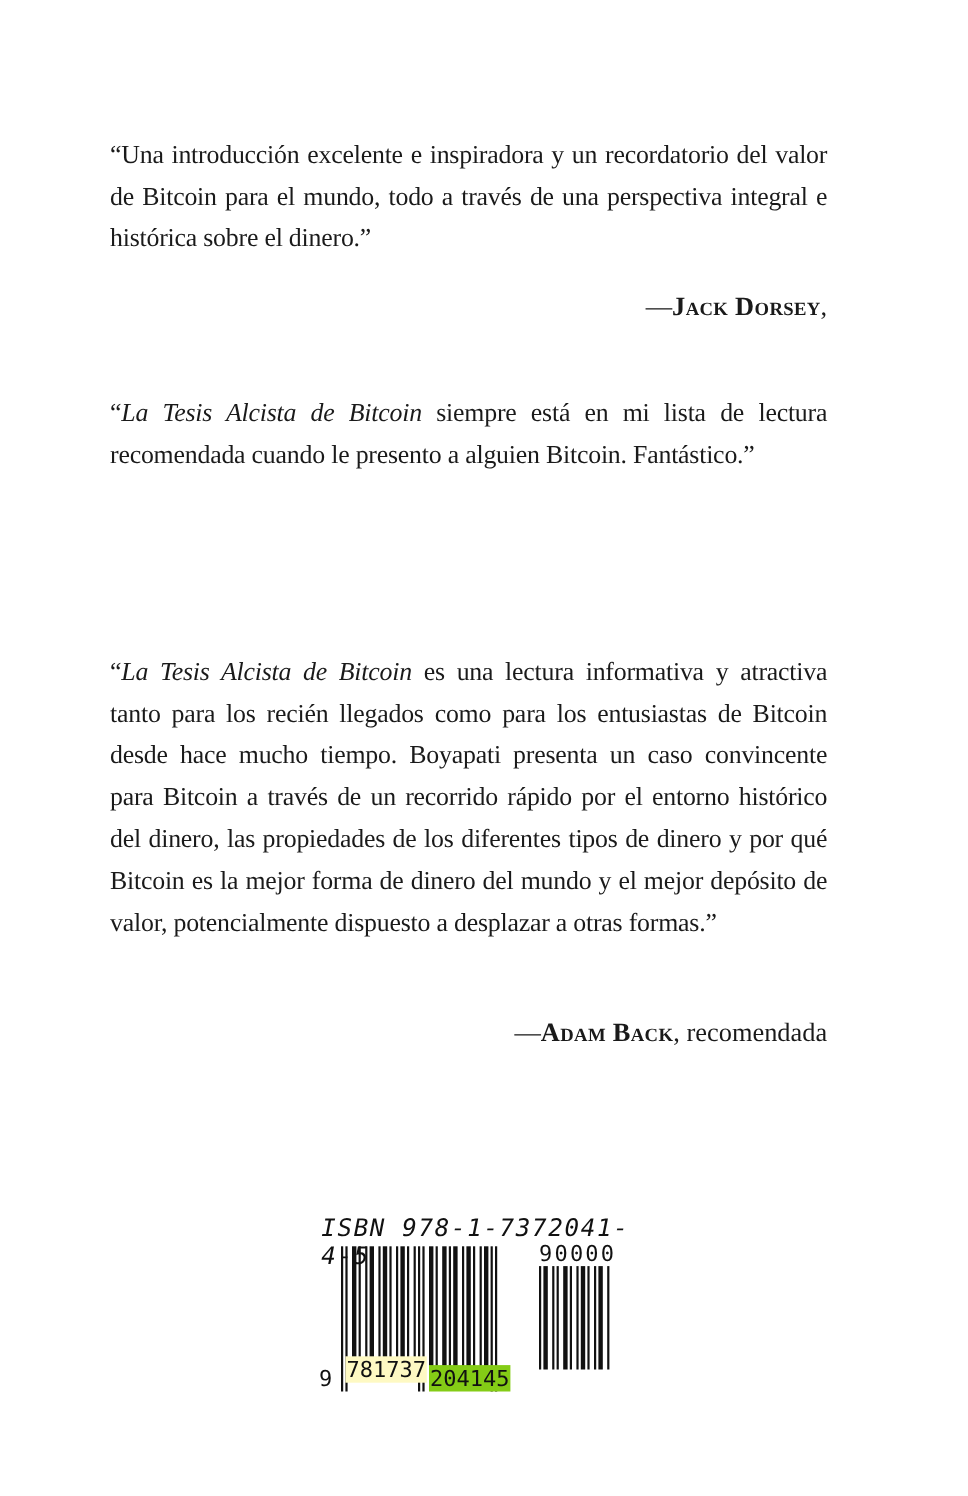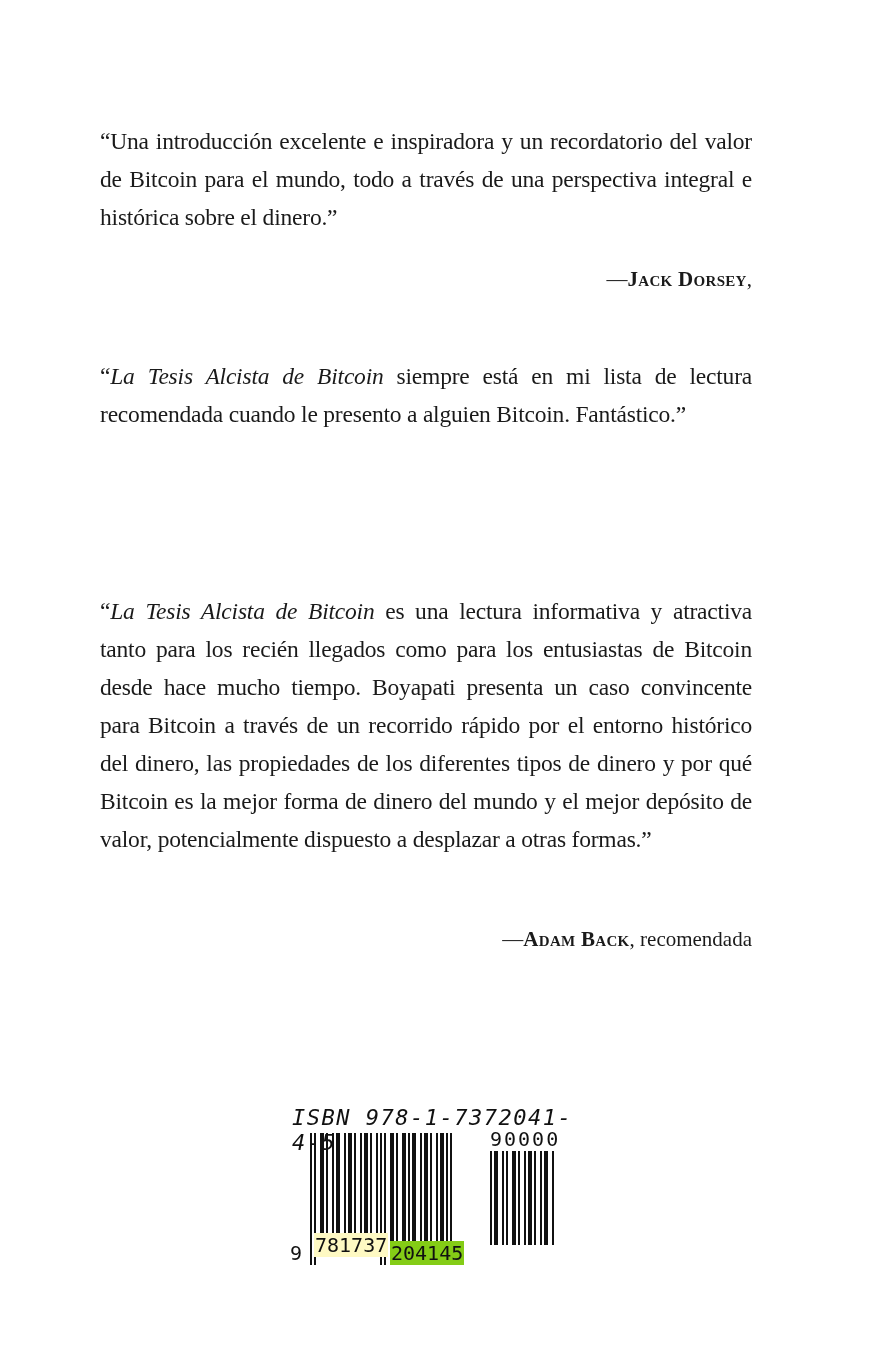--- a/index.html
+++ b/index.html
@@ -1,19 +1,19 @@
 <!DOCTYPE html>
 <html><head>
 <meta charset="utf-8">
 <style>
   html,body{margin:0;padding:0;background:#ffffff;}
   body{width:880px;height:1360px;position:relative;overflow:hidden;color:#1a1a1a;}
   .quote{position:absolute;left:100px;width:652px;font-family:"Liberation Serif","DejaVu Serif",serif;font-size:23.5px;line-height:38px;text-align:justify;text-align-last:left;letter-spacing:-0.2px;}
   .quote .it{font-style:italic;}
-  .attr{position:absolute;right:128px;font-family:"Liberation Serif","DejaVu Serif",serif;font-size:21px;line-height:34px;text-align:right;}
+  .attr{position:absolute;right:128px;font-family:"Liberation Serif","DejaVu Serif",serif;font-size:24px;line-height:34px;text-align:right;}
   .attr .name{font-weight:bold;font-variant:small-caps;letter-spacing:0.3px;}
   .barcode{position:absolute;left:290px;top:1105px;width:290px;height:160px;}
   .isbn{position:absolute;left:2px;top:0;font-family:"DejaVu Sans Mono","Liberation Mono",monospace;font-size:22px;letter-spacing:1.5px;color:#111;font-style:italic;}
   .bars{position:absolute;display:flex;align-items:stretch;}
   .bars span{display:block;background:#111;}
   .digits-bottom{position:absolute;font-family:"DejaVu Sans Mono","Liberation Mono",monospace;font-size:20px;color:#111;}
   .addon-num{position:absolute;font-family:"DejaVu Sans Mono","Liberation Mono",monospace;font-size:20px;letter-spacing:2px;color:#111;}
 </style>
 </head>
 <body>

